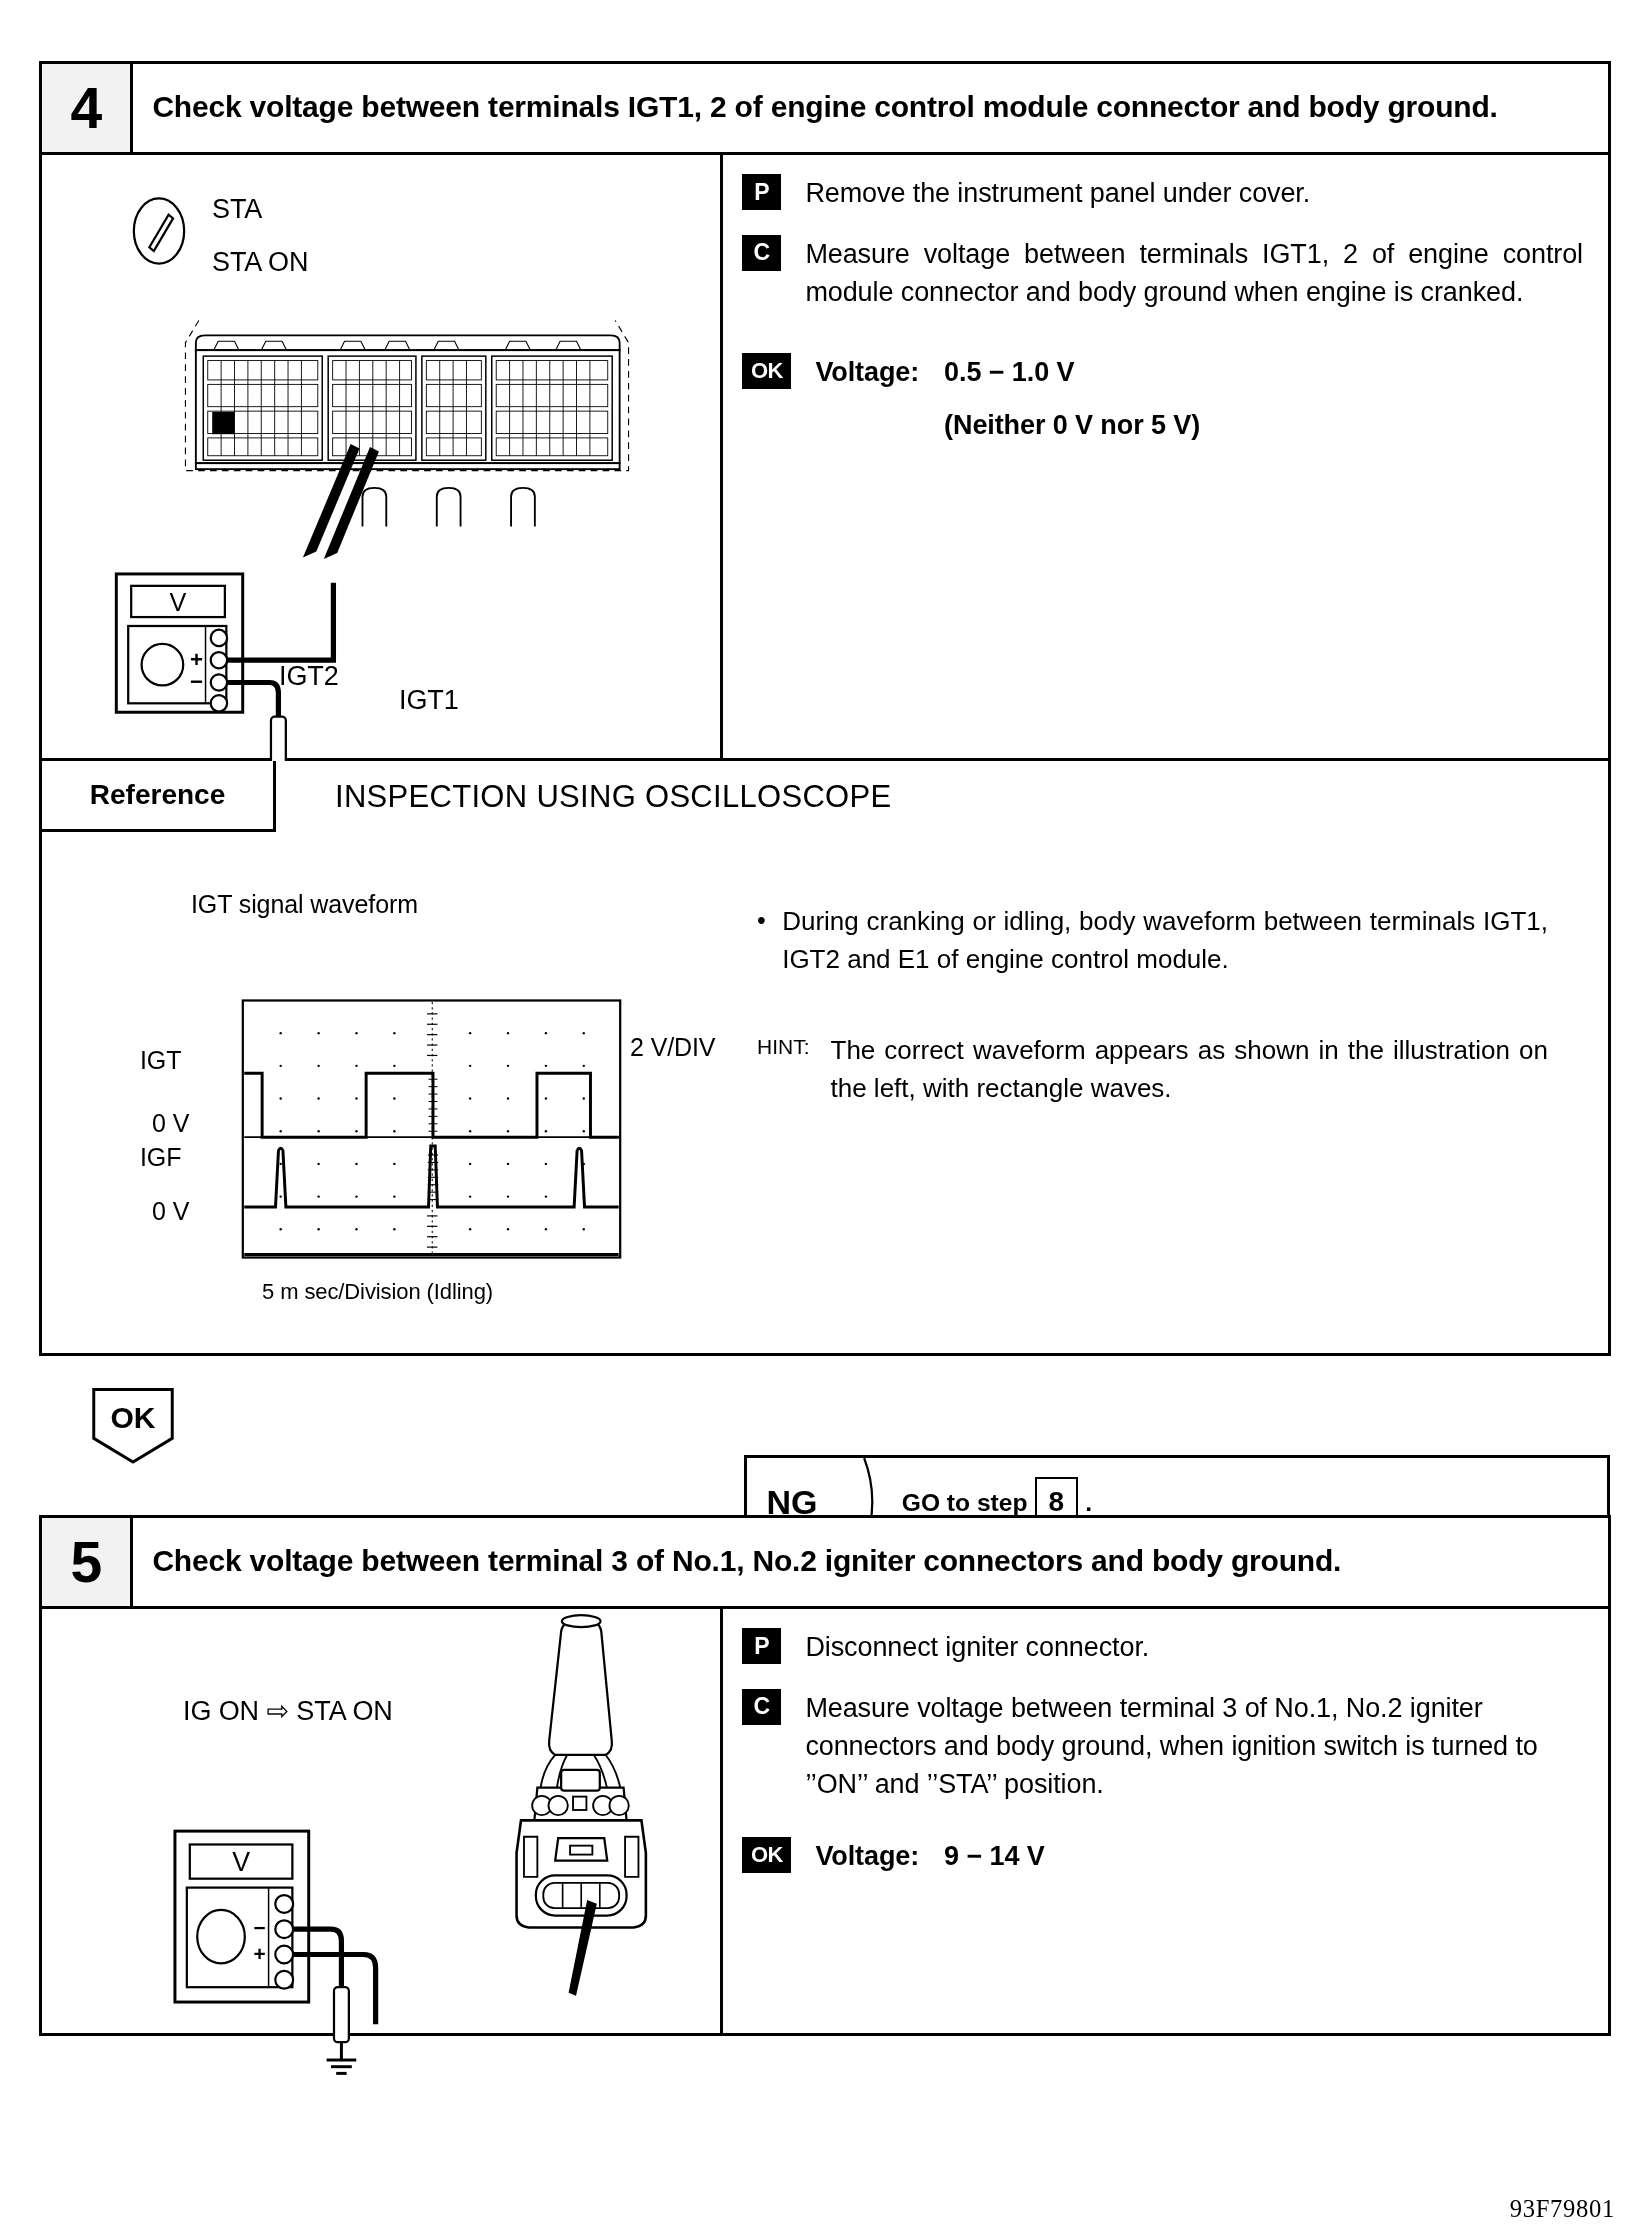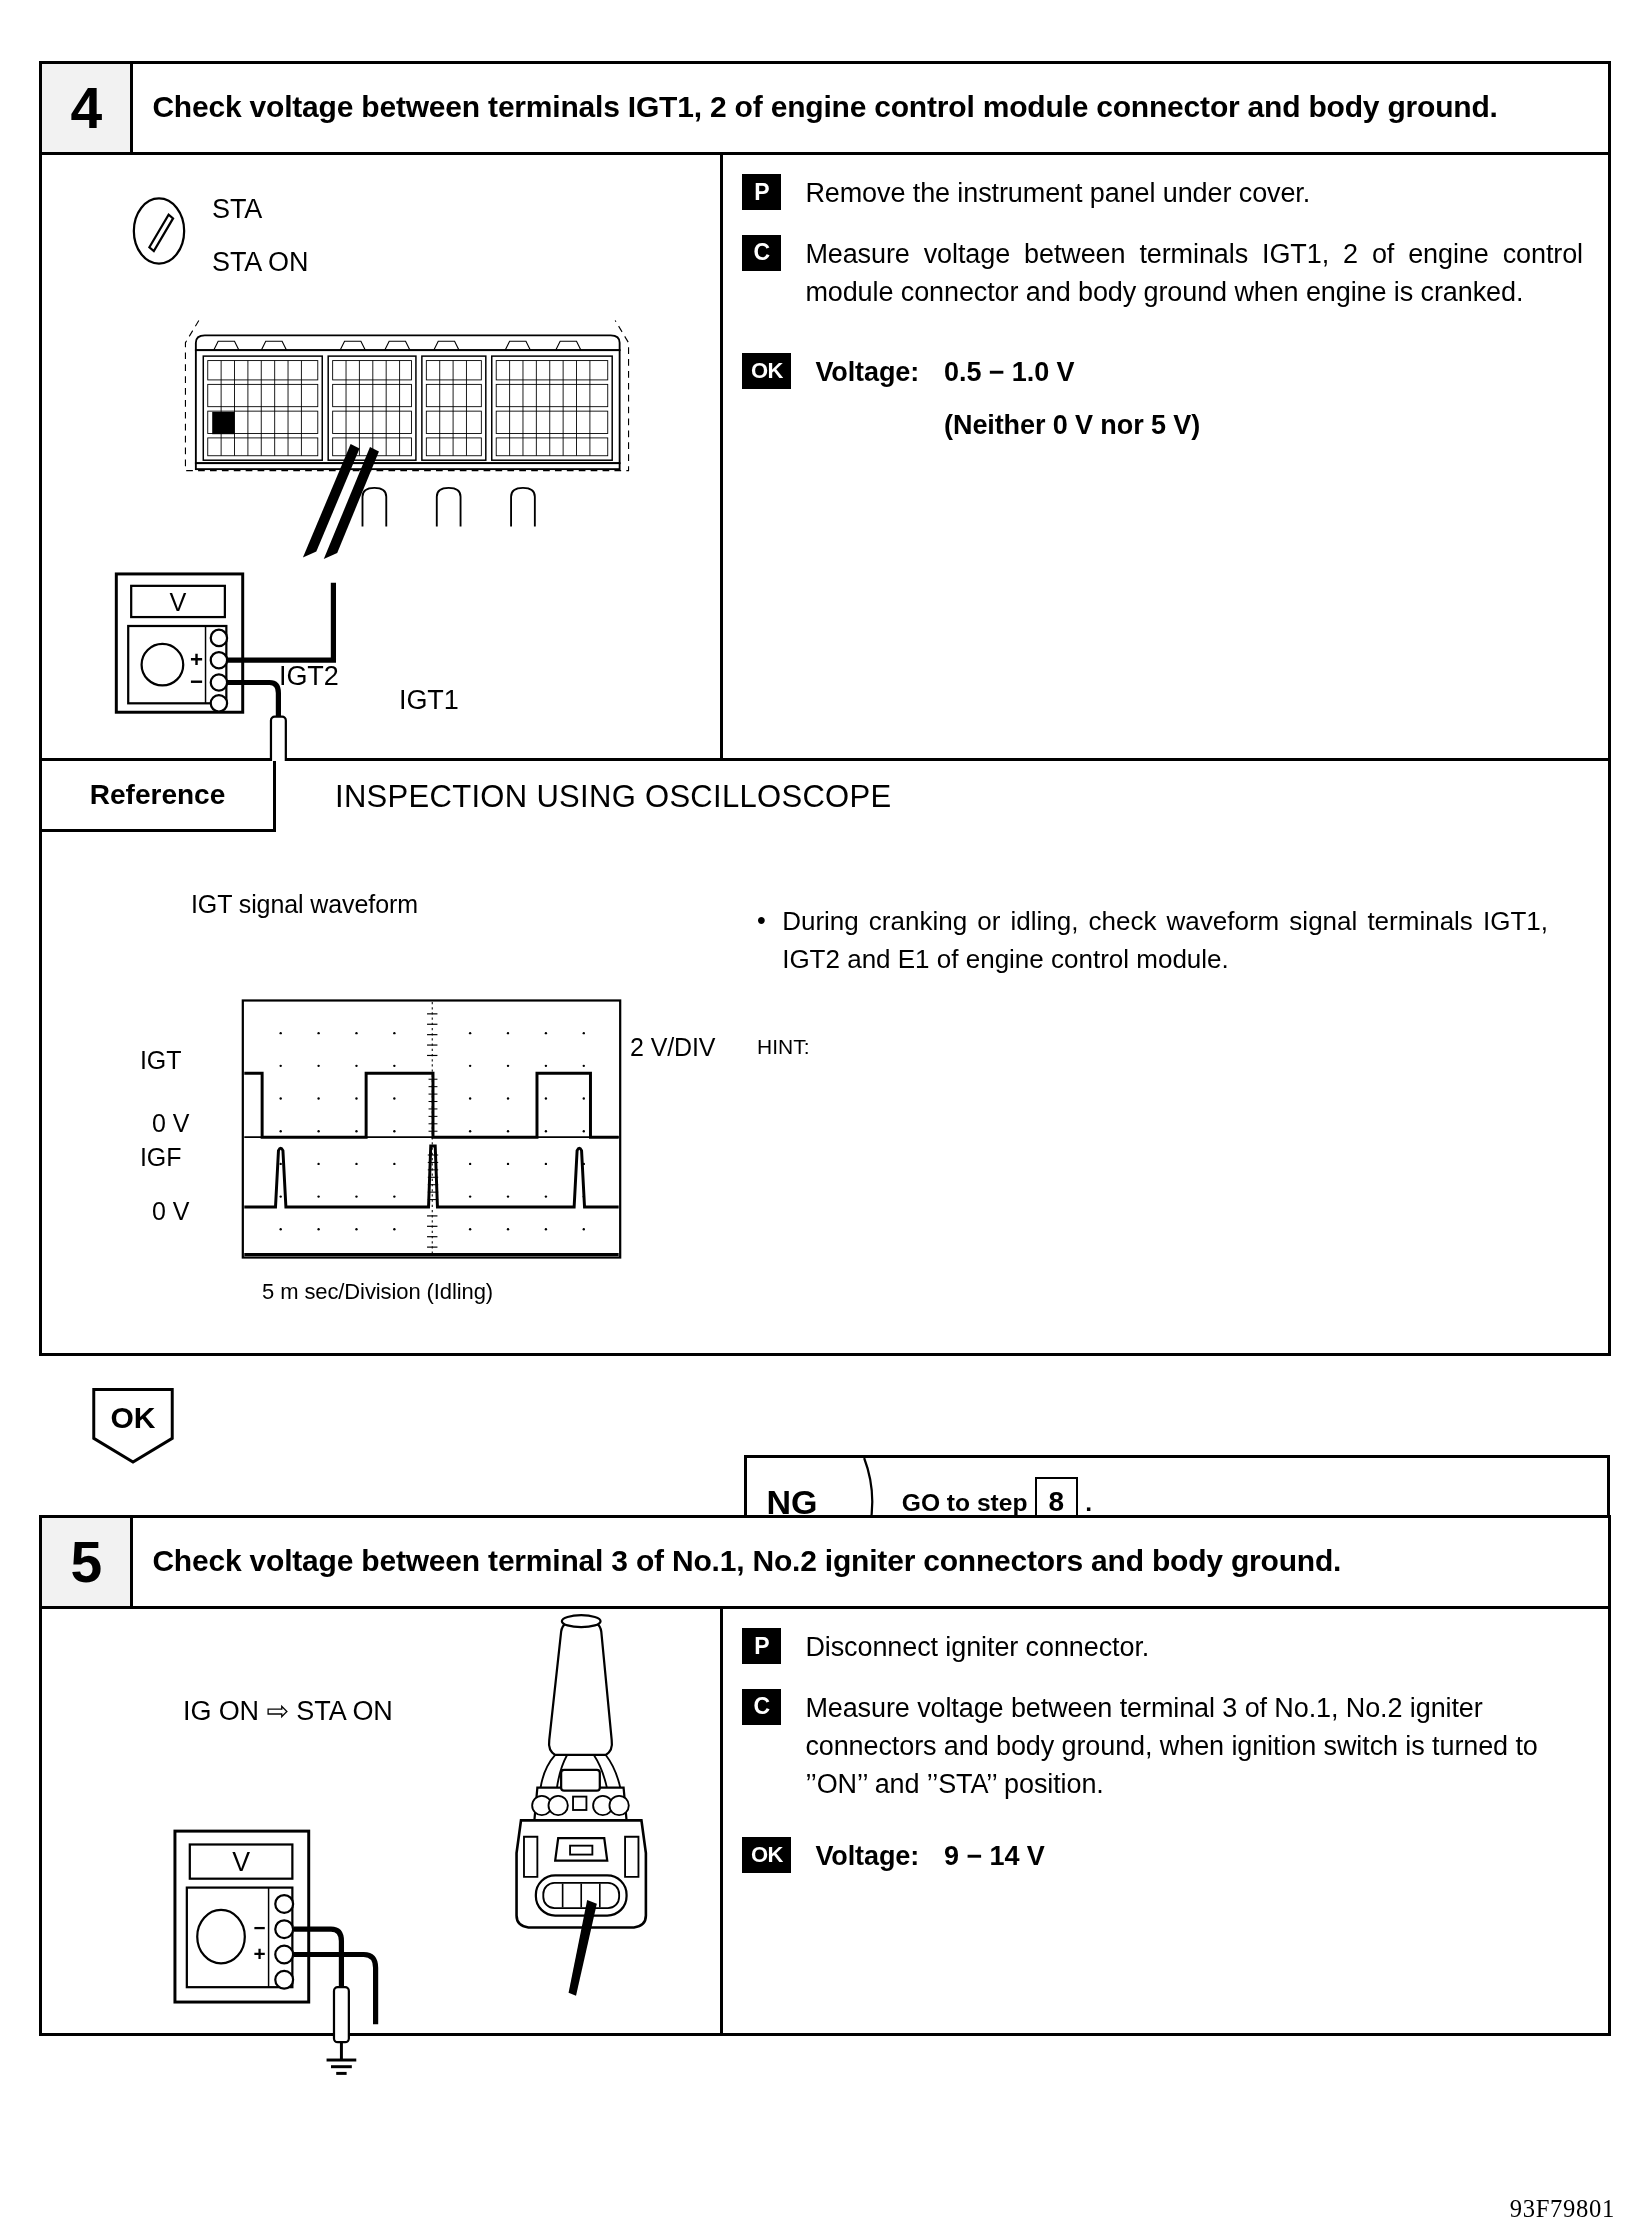--- a/index.html
+++ b/index.html
@@ -544,24 +544,25 @@
             <line x1="4" y1="344" x2="508" y2="344" stroke="#000" stroke-width="4"></line>
           </svg>
         </div>
 
         <div class="fig-label" style="left:220px; top:447px; font-size:22px;">5 m sec/Division (Idling)</div>
       </div>
 
       <div style="flex:1; padding:71px 60px 0 30px; box-sizing:border-box;">
         <div style="display:flex; align-items:flex-start; margin-bottom:54px;">
           <span style="font-size:25px; margin-right:16.4px; line-height:1.38;">•</span>
-          <span style="font-size:26px; line-height:1.45; text-align:justify; text-align-last:left;">During cranking or idling, check waveform signal terminals IGT1, IGT2 and E1 of engine control module.</span>
+          <span style="font-size:26px; line-height:1.45; text-align:justify; text-align-last:left;">During cranking or idling, body waveform between terminals IGT1, IGT2 and E1 of engine control module.</span>
         </div>
         <div style="display:flex; align-items:flex-start;">
           <span style="font-size:21px; margin-right:21px; white-space:nowrap; line-height:1.45;">HINT:</span>
+          <span style="font-size:26px; line-height:1.45; text-align:justify; text-align-last:left;">The correct waveform appears as shown in the illustration on the left, with rectangle waves.</span>
         </div>
       </div>
 
     </div>
   </div>
 
   <div class="abs ok-arrow" style="left:89px; top:1388px;">
     <svg class="shape" viewBox="0 0 118 104">
       <path d="M6 2 L112 2 L112 68 L59 100 L6 68 Z" fill="#fff" stroke="#000" stroke-width="4"></path>
     </svg>

